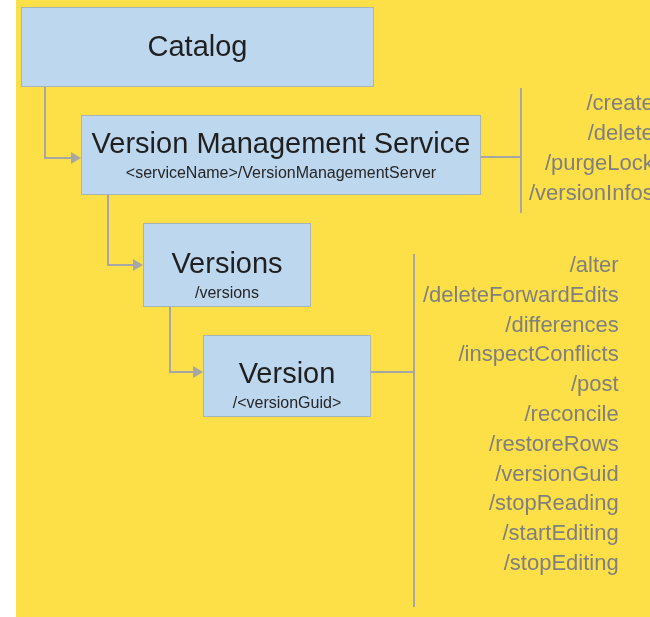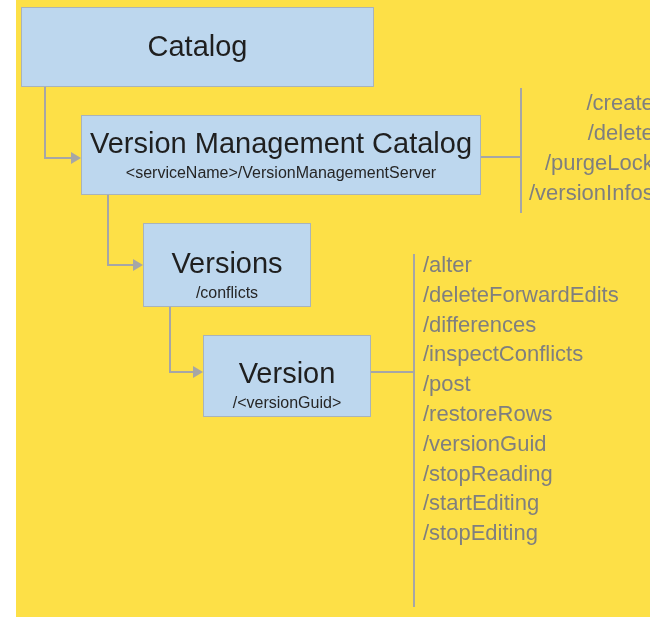--- a/index.html
+++ b/index.html
@@ -88,77 +88,78 @@
   #ops-list-vms {
     left: 513px;
     top: 88px;
   }
   #ops-list-vms li { line-height: 30px; height: 30px; text-align: right; }
 
   #ops-list-version {
     left: 407px;
     top: 250px;
   }
-  #ops-list-version li { line-height: 29.8px; height: 29.8px; }
+  #ops-list-version li { line-height: 29.8px; height: 29.8px; text-align: right; }
 </style>
 </head>
 <body>
 
 <div class="canvas">
 
   <div class="node" id="node-catalog">
     <div class="node-title">Catalog</div>
   </div>
 
   <div class="line" id="c1-v"></div>
   <div class="line" id="c1-h"></div>
   <div class="arrowhead" id="a1"></div>
 
   <div class="node" id="node-vms">
-    <div class="node-title">Version Management Catalog</div>
+    <div class="node-title">Version Management Service</div>
     <div class="node-path">&lt;serviceName&gt;/VersionManagementServer</div>
   </div>
 
   <div class="line" id="ops1-stub"></div>
   <div class="line" id="ops1-rule"></div>
 
   <ul class="ops-list" id="ops-list-vms">
     <li>/create</li>
     <li>/delete</li>
     <li>/purgeLock</li>
     <li>/versionInfos</li>
   </ul>
 
   <div class="line" id="c2-v"></div>
   <div class="line" id="c2-h"></div>
   <div class="arrowhead" id="a2"></div>
 
   <div class="node" id="node-versions">
     <div class="node-title">Versions</div>
-    <div class="node-path">/conflicts</div>
+    <div class="node-path">/versions</div>
   </div>
 
   <div class="line" id="c3-v"></div>
   <div class="line" id="c3-h"></div>
   <div class="arrowhead" id="a3"></div>
 
   <div class="node" id="node-version">
     <div class="node-title">Version</div>
     <div class="node-path">/&lt;versionGuid&gt;</div>
   </div>
 
   <div class="line" id="ops2-stub"></div>
   <div class="line" id="ops2-rule"></div>
 
   <ul class="ops-list" id="ops-list-version">
     <li>/alter</li>
     <li>/deleteForwardEdits</li>
     <li>/differences</li>
     <li>/inspectConflicts</li>
     <li>/post</li>
+    <li>/reconcile</li>
     <li>/restoreRows</li>
     <li>/versionGuid</li>
     <li>/stopReading</li>
     <li>/startEditing</li>
     <li>/stopEditing</li>
   </ul>
 
 </div>
 
 </body></html>

